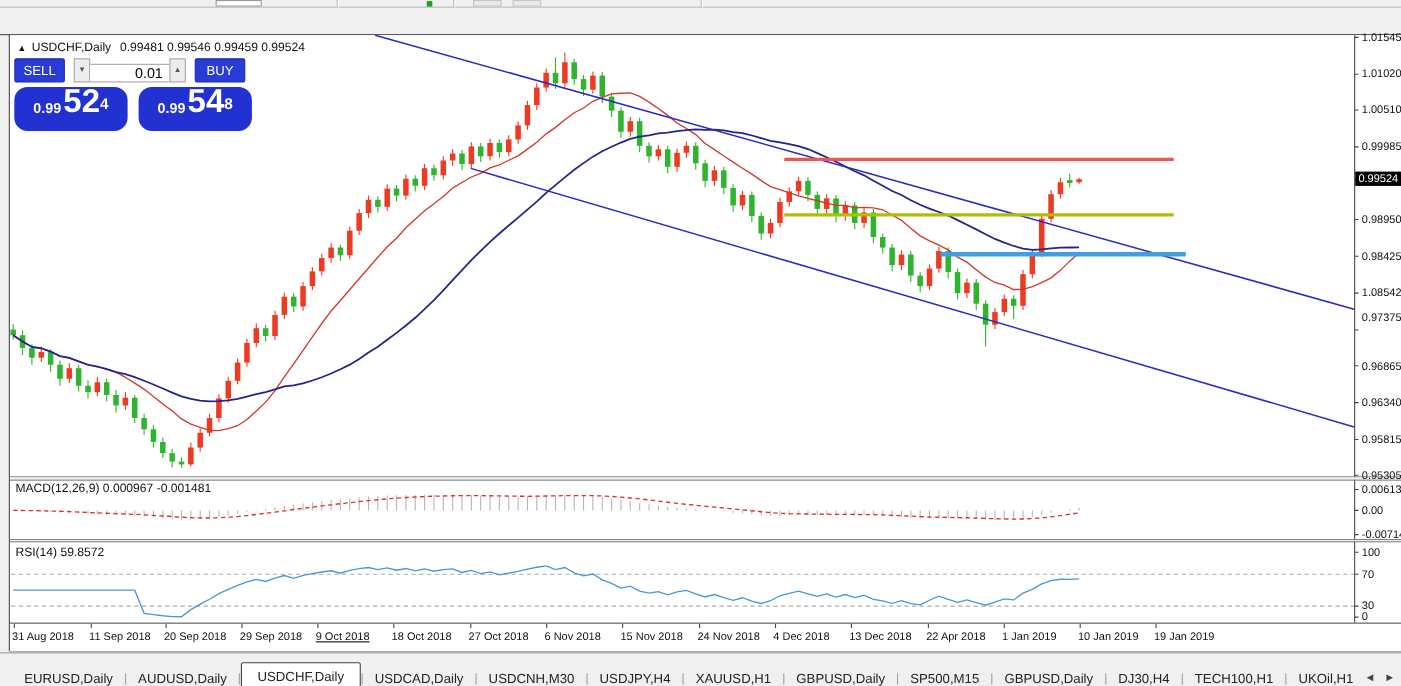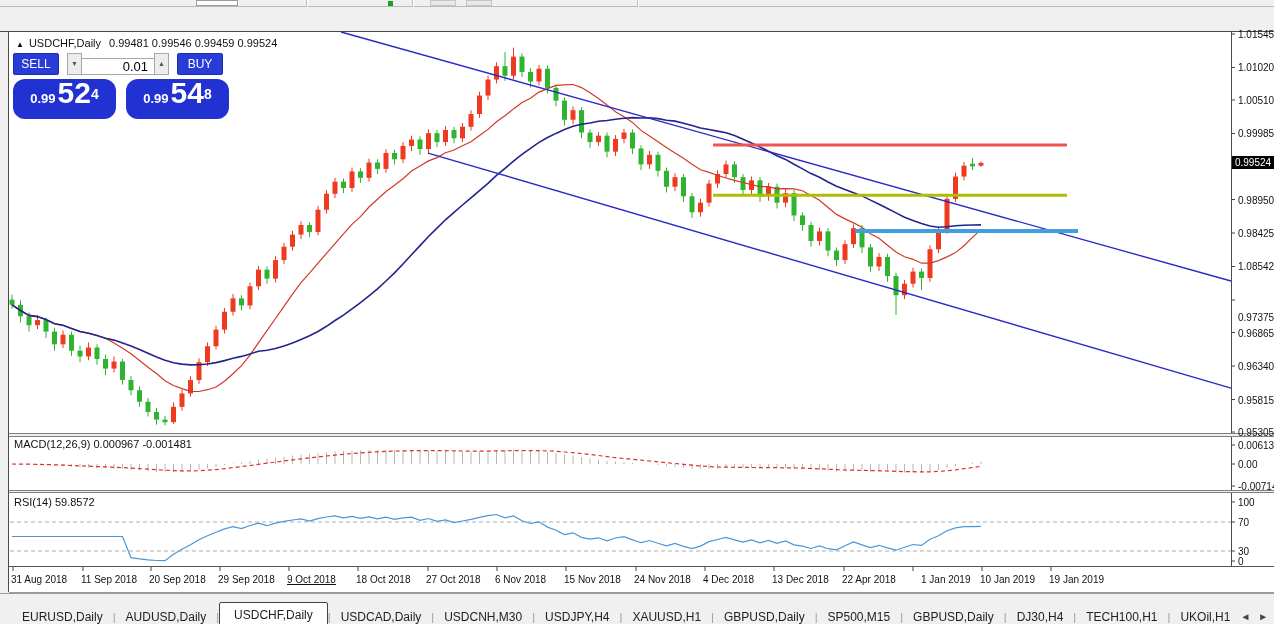--- a/index.html
+++ b/index.html
@@ -533,21 +533,21 @@
 
   <div id="price-axis">
     <div id="price-box" style="top: 123.888px;">0.99524</div>
   <div class="ax-label" style="top: -3.04306px;">1.01545</div>
       <div class="ax-label" style="top: 30.4498px;">1.01020</div>
       <div class="ax-label" style="top: 62.9856px;">1.00510</div>
       <div class="ax-label" style="top: 96.4785px;">0.99985</div>
       <div class="ax-label" style="top: 162.507px;">0.98950</div>
       <div class="ax-label" style="top: 196px;">0.98425</div>
       <div class="ax-label" style="top: 229.493px;">1.08542</div>
-      <div class="ax-label" style="top: 280px;">0.97375</div>
+      <div class="ax-label" style="top: 252px;">0.97375</div>
       <div class="ax-label" style="top: 295.522px;">0.96865</div>
       <div class="ax-label" style="top: 329.014px;">0.96340</div>
       <div class="ax-label" style="top: 362.507px;">0.95815</div>
       <div class="ax-label" style="top: 395.043px;">0.95305</div>
       <div class="ax-label" style="top: 408px;">0.006137</div>
       <div class="ax-label" style="top: 427px;">0.00</div>
       <div class="ax-label" style="top: 449px;">-0.007142</div>
       <div class="ax-label" style="top: 465px;">100</div>
       <div class="ax-label" style="top: 485px;">70</div>
       <div class="ax-label" style="top: 514px;">30</div>
@@ -561,21 +561,21 @@
       <div class="date-label" style="left: 209px;">29 Sep 2018</div>
       <div class="date-label" style="left: 278px; text-decoration: underline;">9 Oct 2018</div>
       <div class="date-label" style="left: 347px;">18 Oct 2018</div>
       <div class="date-label" style="left: 417px;">27 Oct 2018</div>
       <div class="date-label" style="left: 486px;">6 Nov 2018</div>
       <div class="date-label" style="left: 555px;">15 Nov 2018</div>
       <div class="date-label" style="left: 625px;">24 Nov 2018</div>
       <div class="date-label" style="left: 694px;">4 Dec 2018</div>
       <div class="date-label" style="left: 763px;">13 Dec 2018</div>
       <div class="date-label" style="left: 833px;">22 Apr 2018</div>
-      <div class="date-label" style="left: 902px; margin-left: 10px;">1 Jan 2019</div>
+      <div class="date-label" style="left: 902px;">1 Jan 2019</div>
       <div class="date-label" style="left: 971px;">10 Jan 2019</div>
       <div class="date-label" style="left: 1040px;">19 Jan 2019</div>
     </div>
 
   <div id="tab-bar">
     <span class="tab">EURUSD,Daily</span>
       <span class="tab-sep">|</span>
       <span class="tab">AUDUSD,Daily</span>
       <span class="tab-sep">|</span>
       <span class="tab active">USDCHF,Daily</span>

